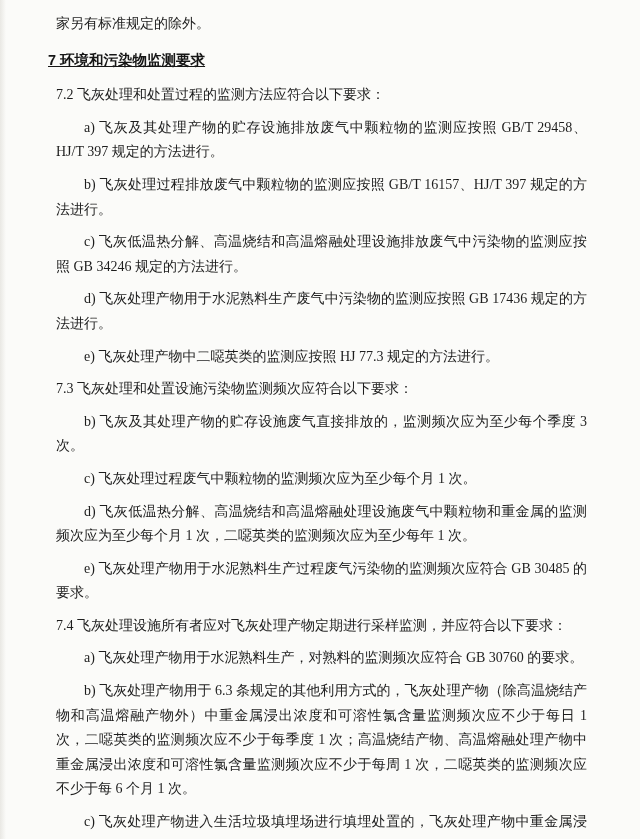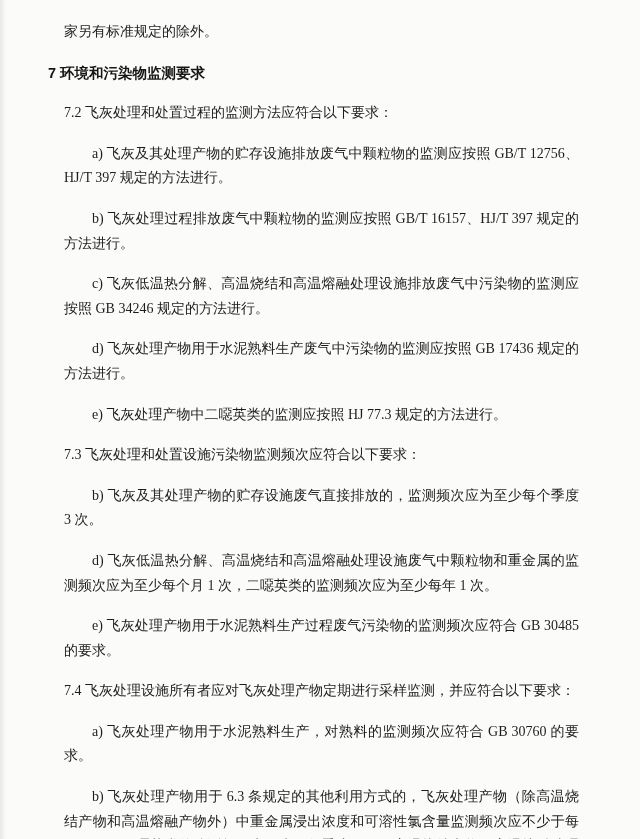--- a/index.html
+++ b/index.html
@@ -24,51 +24,53 @@
   }
   .scan-edge {
     position: absolute;
     left: 0;
     top: 0;
     width: 6px;
     height: 100%;
     background: linear-gradient(90deg, #e9e8e4, rgba(251,251,249,0));
     pointer-events: none;
   }
-  p { margin: 16px; padding: 0; }
+  p { margin: 8px; padding: 0; }
   p.lead { text-indent: 0; }
   h2.heading {
     margin: 11px 0 11px 0;
     font-family: "Liberation Sans", "DejaVu Sans", sans-serif;
     font-size: 14.5px;
     font-weight: bold;
     line-height: 24.6px;
     color: #161616;
     text-align: left;
+    text-decoration: underline;
   }
   p.clause { text-indent: 0; }
   p.item { text-indent: 2em; }
 </style>
 </head>
 <body>
 
 <main class="page">
   <div class="scan-edge"></div>
 
   <p class="lead">家另有标准规定的除外。</p>
 
   <h2 class="heading">7 环境和污染物监测要求</h2>
 
   <p class="clause">7.2 飞灰处理和处置过程的监测方法应符合以下要求：</p>
-  <p class="item">a) 飞灰及其处理产物的贮存设施排放废气中颗粒物的监测应按照 GB/T 12756、HJ/T 397 规定的方法进行。</p>
+  <p class="item">a) 飞灰及其处理产物的贮存设施排放废气中颗粒物的监测应按照 GB/T 29458、HJ/T 397 规定的方法进行。</p>
   <p class="item">b) 飞灰处理过程排放废气中颗粒物的监测应按照 GB/T 16157、HJ/T 397 规定的方法进行。</p>
   <p class="item">c) 飞灰低温热分解、高温烧结和高温熔融处理设施排放废气中污染物的监测应按照 GB 34246 规定的方法进行。</p>
   <p class="item">d) 飞灰处理产物用于水泥熟料生产废气中污染物的监测应按照 GB 17436 规定的方法进行。</p>
   <p class="item">e) 飞灰处理产物中二噁英类的监测应按照 HJ 77.3 规定的方法进行。</p>
   <p class="clause">7.3 飞灰处理和处置设施污染物监测频次应符合以下要求：</p>
   <p class="item">b) 飞灰及其处理产物的贮存设施废气直接排放的，监测频次应为至少每个季度 3 次。</p>
+  <p class="item">c) 飞灰处理过程废气中颗粒物的监测频次应为至少每个月 1 次。</p>
   <p class="item">d) 飞灰低温热分解、高温烧结和高温熔融处理设施废气中颗粒物和重金属的监测频次应为至少每个月 1 次，二噁英类的监测频次应为至少每年 1 次。</p>
   <p class="item">e) 飞灰处理产物用于水泥熟料生产过程废气污染物的监测频次应符合 GB 30485 的要求。</p>
   <p class="clause">7.4 飞灰处理设施所有者应对飞灰处理产物定期进行采样监测，并应符合以下要求：</p>
   <p class="item">a) 飞灰处理产物用于水泥熟料生产，对熟料的监测频次应符合 GB 30760 的要求。</p>
   <p class="item">b) 飞灰处理产物用于 6.3 条规定的其他利用方式的，飞灰处理产物（除高温烧结产物和高温熔融产物外）中重金属浸出浓度和可溶性氯含量监测频次应不少于每日 1 次，二噁英类的监测频次应不少于每季度 1 次；高温烧结产物、高温熔融处理产物中重金属浸出浓度和可溶性氯含量监测频次应不少于每周 1 次，二噁英类的监测频次应不少于每 6 个月 1 次。</p>
   <p class="item">c) 飞灰处理产物进入生活垃圾填埋场进行填埋处置的，飞灰处理产物中重金属浸出浓度监测频次应不少于每日 1 次，飞灰处理产物中二噁英类的监测频次应不少于每 6 个月 1</p>
 </main>
 
 </body></html>

